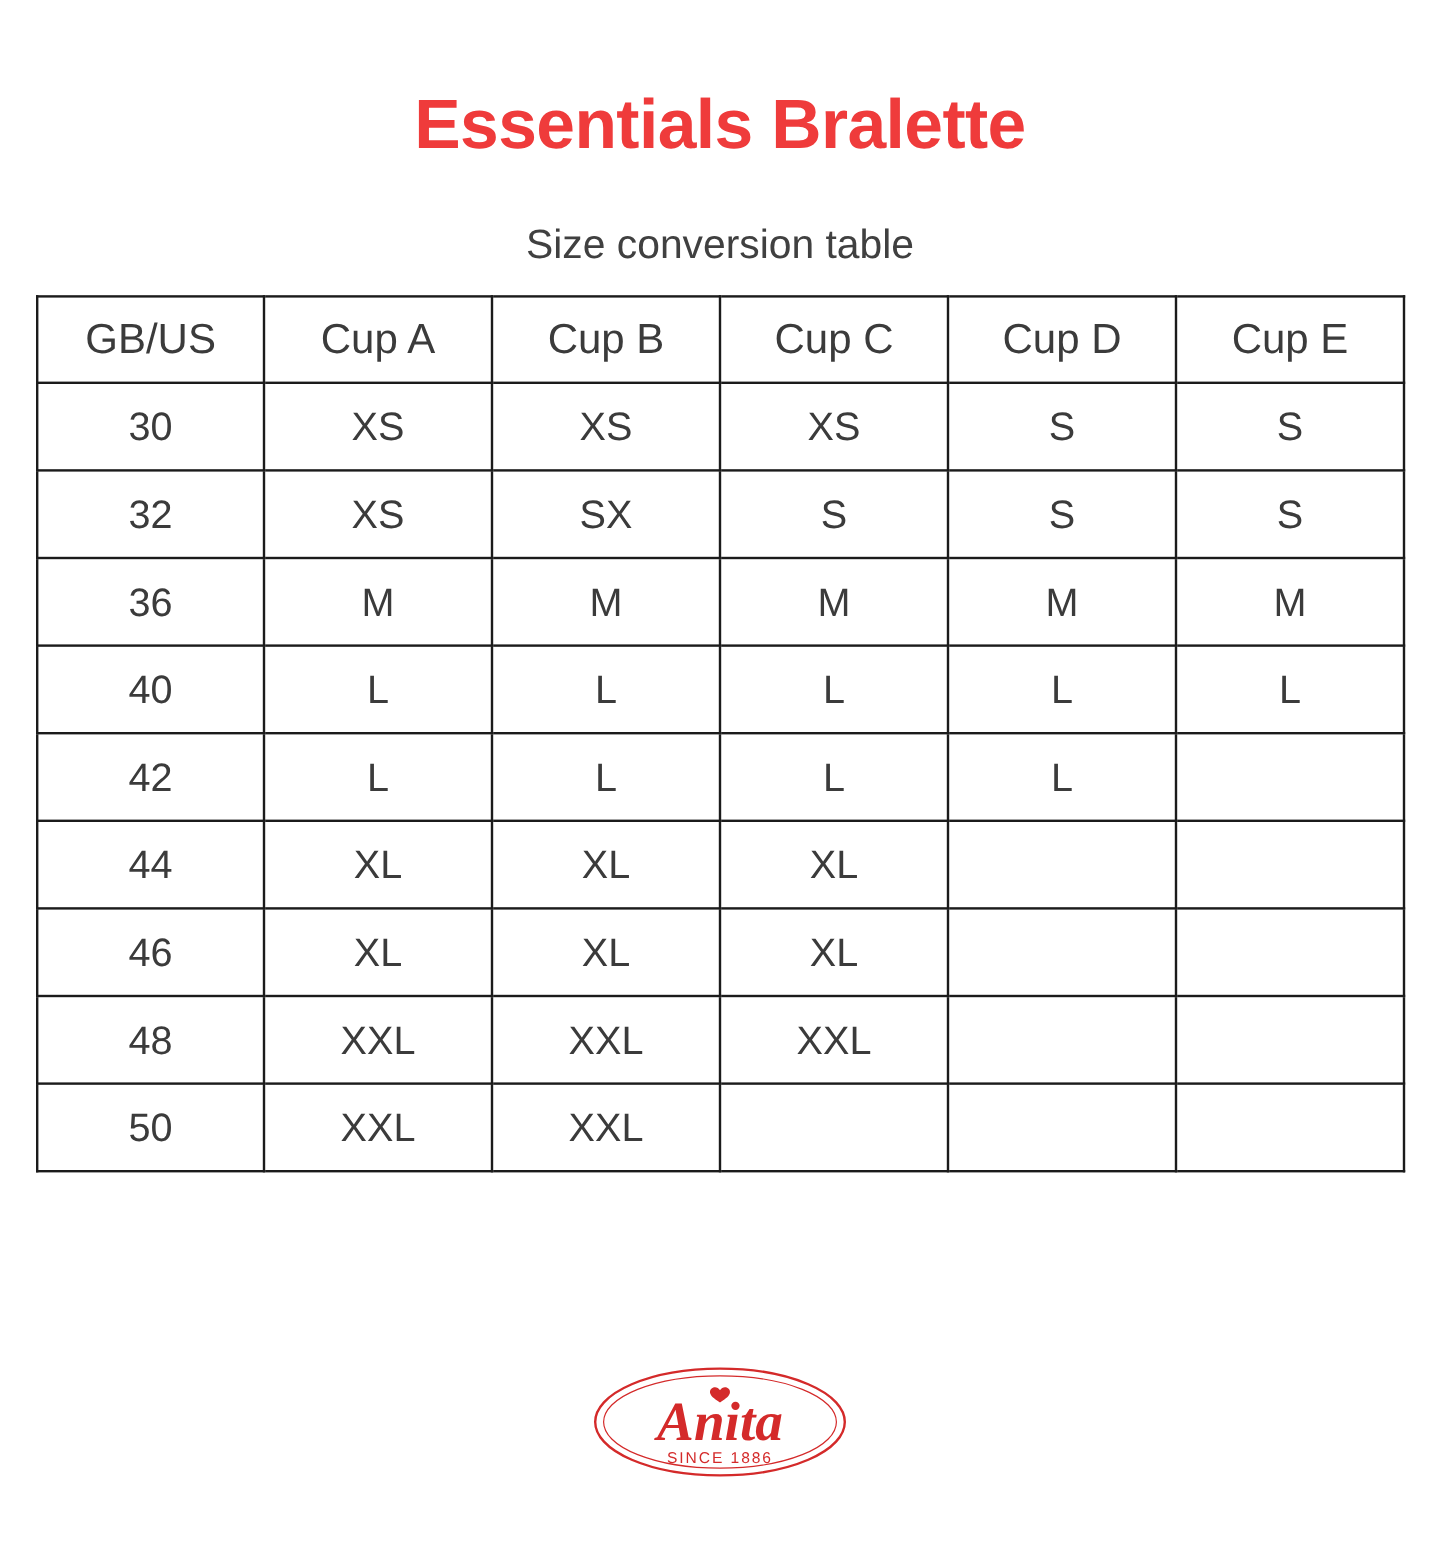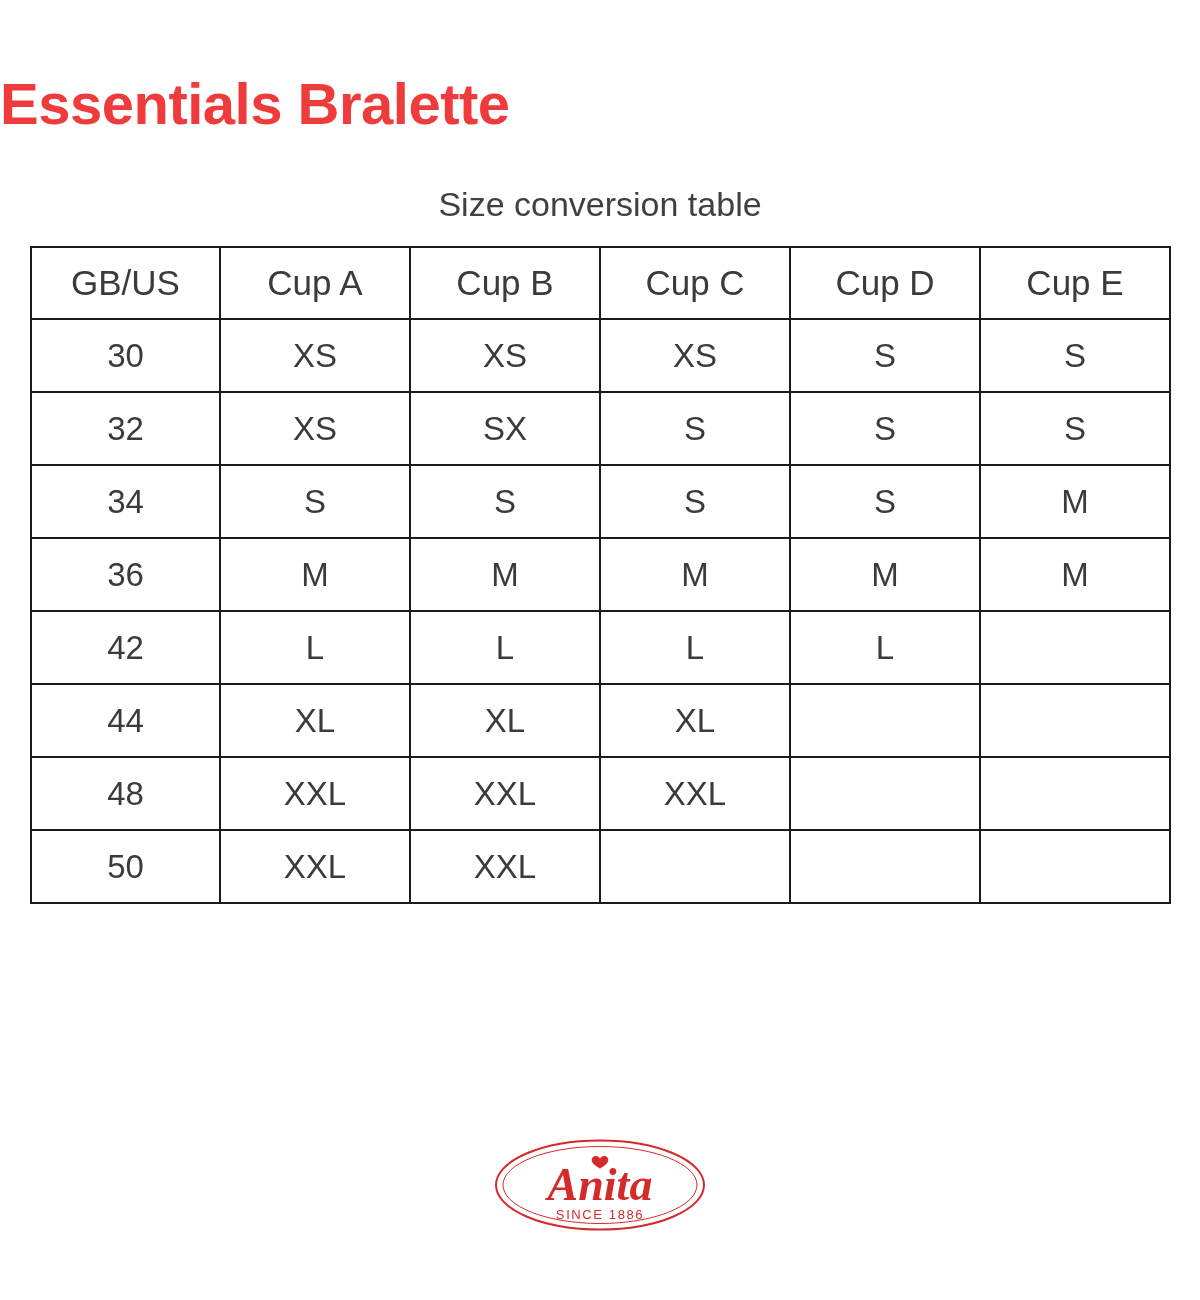--- a/index.html
+++ b/index.html
@@ -19,21 +19,21 @@
     height: 1300px;
     box-sizing: border-box;
   }
 
   
   .title {
     position: absolute;
     top: 74px;
     left: 0;
     width: 1200px;
-    text-align: left;
+    text-align: center;
     font-size: 58px;
     font-weight: bold;
     color: #ef3b3b;
     letter-spacing: -0.5px;
     line-height: 1.05;
   }
   .subtitle {
     position: absolute;
     top: 185px;
     left: 0;
@@ -137,45 +137,53 @@
           </tr>
           <tr>
             <td>32</td>
             <td class="fill-cream-light">XS</td>
             <td class="fill-cream-light">SX</td>
             <td class="fill-cream">S</td>
             <td class="fill-cream">S</td>
             <td class="fill-cream">S</td>
           </tr>
           <tr>
-            <td>34</td>
-            <td class="fill-cream">S</td>
-            <td class="fill-cream">S</td>
-            <td class="fill-cream">S</td>
-            <td class="fill-cream">S</td>
-            <td class="fill-orange">M</td>
-          </tr>
-          <tr>
             <td>36</td>
             <td class="fill-orange">M</td>
             <td class="fill-orange">M</td>
             <td class="fill-orange">M</td>
             <td class="fill-orange">M</td>
             <td class="fill-orange">M</td>
           </tr>
           <tr>
+            <td>40</td>
+            <td class="fill-green-light">L</td>
+            <td class="fill-green-light">L</td>
+            <td class="fill-green-light">L</td>
+            <td class="fill-green-light">L</td>
+            <td class="fill-green-light">L</td>
+          </tr>
+          <tr>
             <td>42</td>
             <td class="fill-green-light">L</td>
             <td class="fill-green-light">L</td>
             <td class="fill-green-light">L</td>
             <td class="fill-green-light">L</td>
             <td class="fill-none"></td>
           </tr>
           <tr>
             <td>44</td>
+            <td class="fill-green">XL</td>
+            <td class="fill-green">XL</td>
+            <td class="fill-green">XL</td>
+            <td class="fill-none"></td>
+            <td class="fill-none"></td>
+          </tr>
+          <tr>
+            <td>46</td>
             <td class="fill-green">XL</td>
             <td class="fill-green">XL</td>
             <td class="fill-green">XL</td>
             <td class="fill-none"></td>
             <td class="fill-none"></td>
           </tr>
           <tr>
             <td>48</td>
             <td class="fill-blue">XXL</td>
             <td class="fill-blue">XXL</td>

